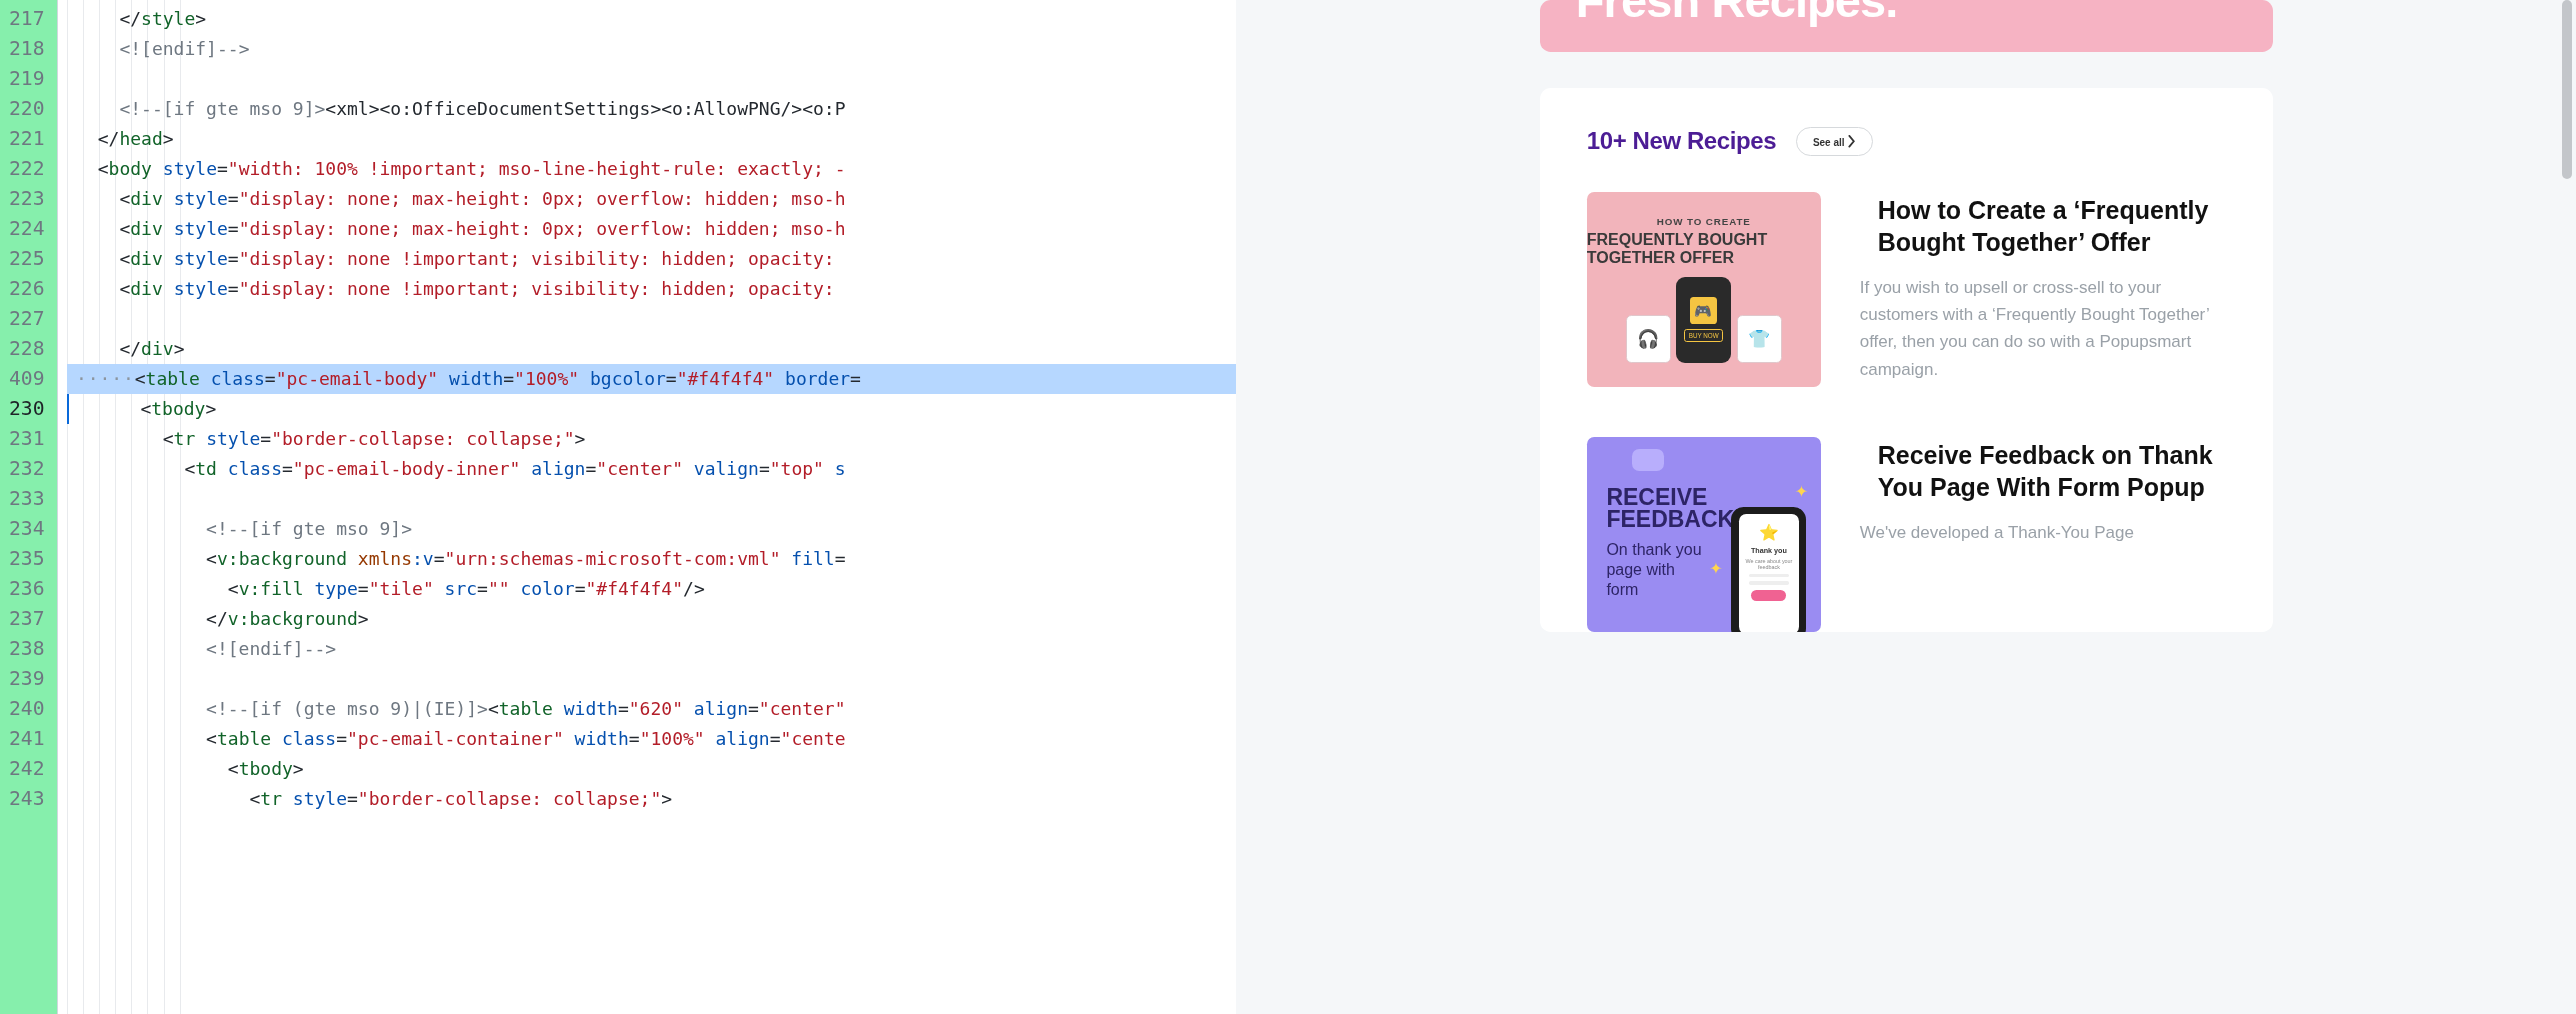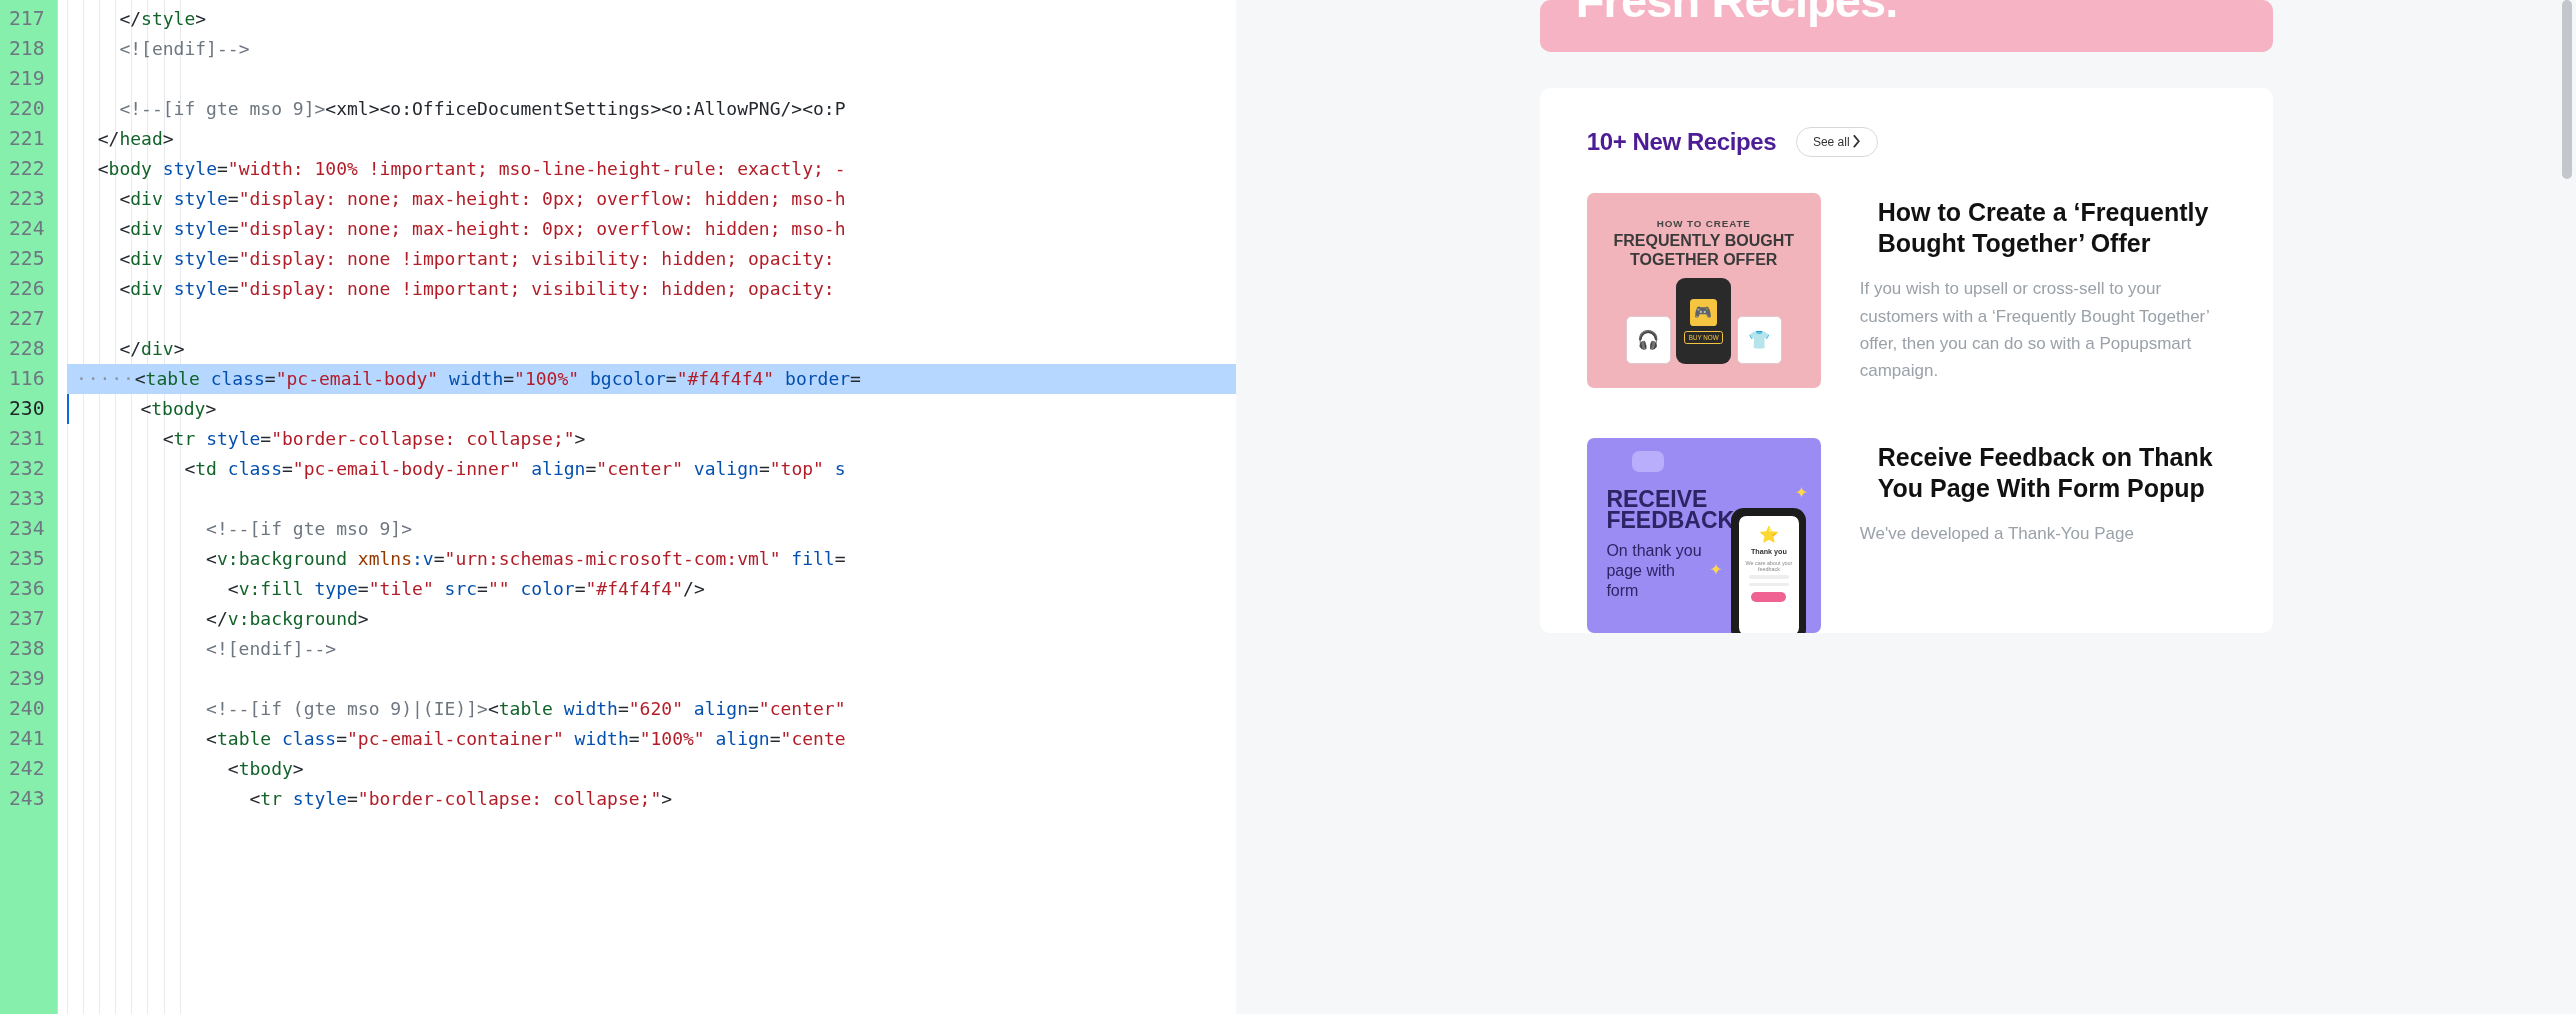--- a/index.html
+++ b/index.html
@@ -103,38 +103,38 @@
     font-size:24px;
     font-weight:800;
     color:#4c1d95;
     letter-spacing:-0.4px;
   }
   .see-all{
     border:0.9px solid #d6d9dc;
     border-radius:894px;
     background:#fff;
     padding:7.2px 16px;
-    font-size:12px;
-    font-weight:400;
+    font-size:10px;
+    font-weight:700;
     color:#333;
     display:inline-flex;
-    align-items:flex-start;
+    align-items:flex-end;
     gap:3.6px;
     cursor:pointer;
   }
   .see-all svg{width:8px;height:12.5px;}
   .article{ display:flex; gap:39px; margin-bottom:50px;}
   .thumb{
     width:234px; height:195px; border-radius:7.2px; flex-shrink:0;
     display:flex; flex-direction:column; align-items:center; justify-content:center;
     position:relative; overflow:hidden;
   }
   .thumb1{ background:#f2b4bb;}
   .thumb1 .t1a{ font-size:9.8px; letter-spacing:0.9px; font-weight:700; color:#444; margin-bottom:3.6px;}
-  .thumb1 .t1b{ font-size:16px; font-weight:800; color:#3a3a3a; text-align:center; line-height:1.15; margin-bottom:9px;}
+  .thumb1 .t1b{ font-size:16px; font-weight:800; color:#3a3a3a; text-align:left; line-height:1.15; margin-bottom:9px;}
   .thumb1 .scene{ display:flex; align-items:flex-end; gap:5.4px;}
   .thumb1 .mini{ width:45px; height:48px; background:#fff; border-radius:5.4px; border:0.9px solid #e0c7cb; display:flex; align-items:center; justify-content:center; font-size:18px;}
   .thumb1 .phone{ width:55px; height:86px; background:#2a2a2a; border-radius:9px; display:flex; flex-direction:column; align-items:center; justify-content:center; gap:5.4px;}
   .thumb1 .phone .pad{ width:27px;height:27px;background:#f5c542;border-radius:3.6px;display:flex;align-items:center;justify-content:center;font-size:14.3px;}
   .thumb1 .phone .btn{ font-size:6.3px; color:#f5c542; border:0.9px solid #f5c542; padding:1.8px 3.6px; border-radius:2.7px;}
   .thumb2{ background:#9a8cf2; align-items:flex-start; padding:18px 0 0 19.7px;}
   .thumb2 .bubble{ width:32px;height:21.5px;background:#b8aefc;border-radius:7.2px;position:absolute;top:12.5px;left:45px;}
   .thumb2 .t2a{ font-size:23px; font-weight:900; color:#2d2466; line-height:0.95; }
   .thumb2 .t2b{ font-size:16px; color:#2d2466; margin-top:9px; max-width:98px; line-height:1.25;}
   .thumb2 .ph2{ position:absolute; right:14.3px; bottom:-9px; width:75px; height:134px; background:#1c1c1c; border-radius:12.5px; padding:7.2px; display:flex; flex-direction:column; align-items:center;}
@@ -160,21 +160,21 @@
       <span class="ln">219</span>
       <span class="ln">220</span>
       <span class="ln">221</span>
       <span class="ln">222</span>
       <span class="ln">223</span>
       <span class="ln">224</span>
       <span class="ln">225</span>
       <span class="ln">226</span>
       <span class="ln">227</span>
       <span class="ln">228</span>
-      <span class="ln">116</span>
+      <span class="ln">409</span>
       <span class="ln cln">230</span>
       <span class="ln">231</span>
       <span class="ln">232</span>
       <span class="ln">233</span>
       <span class="ln">234</span>
       <span class="ln">235</span>
       <span class="ln">236</span>
       <span class="ln">237</span>
       <span class="ln">238</span>
       <span class="ln">239</span>

